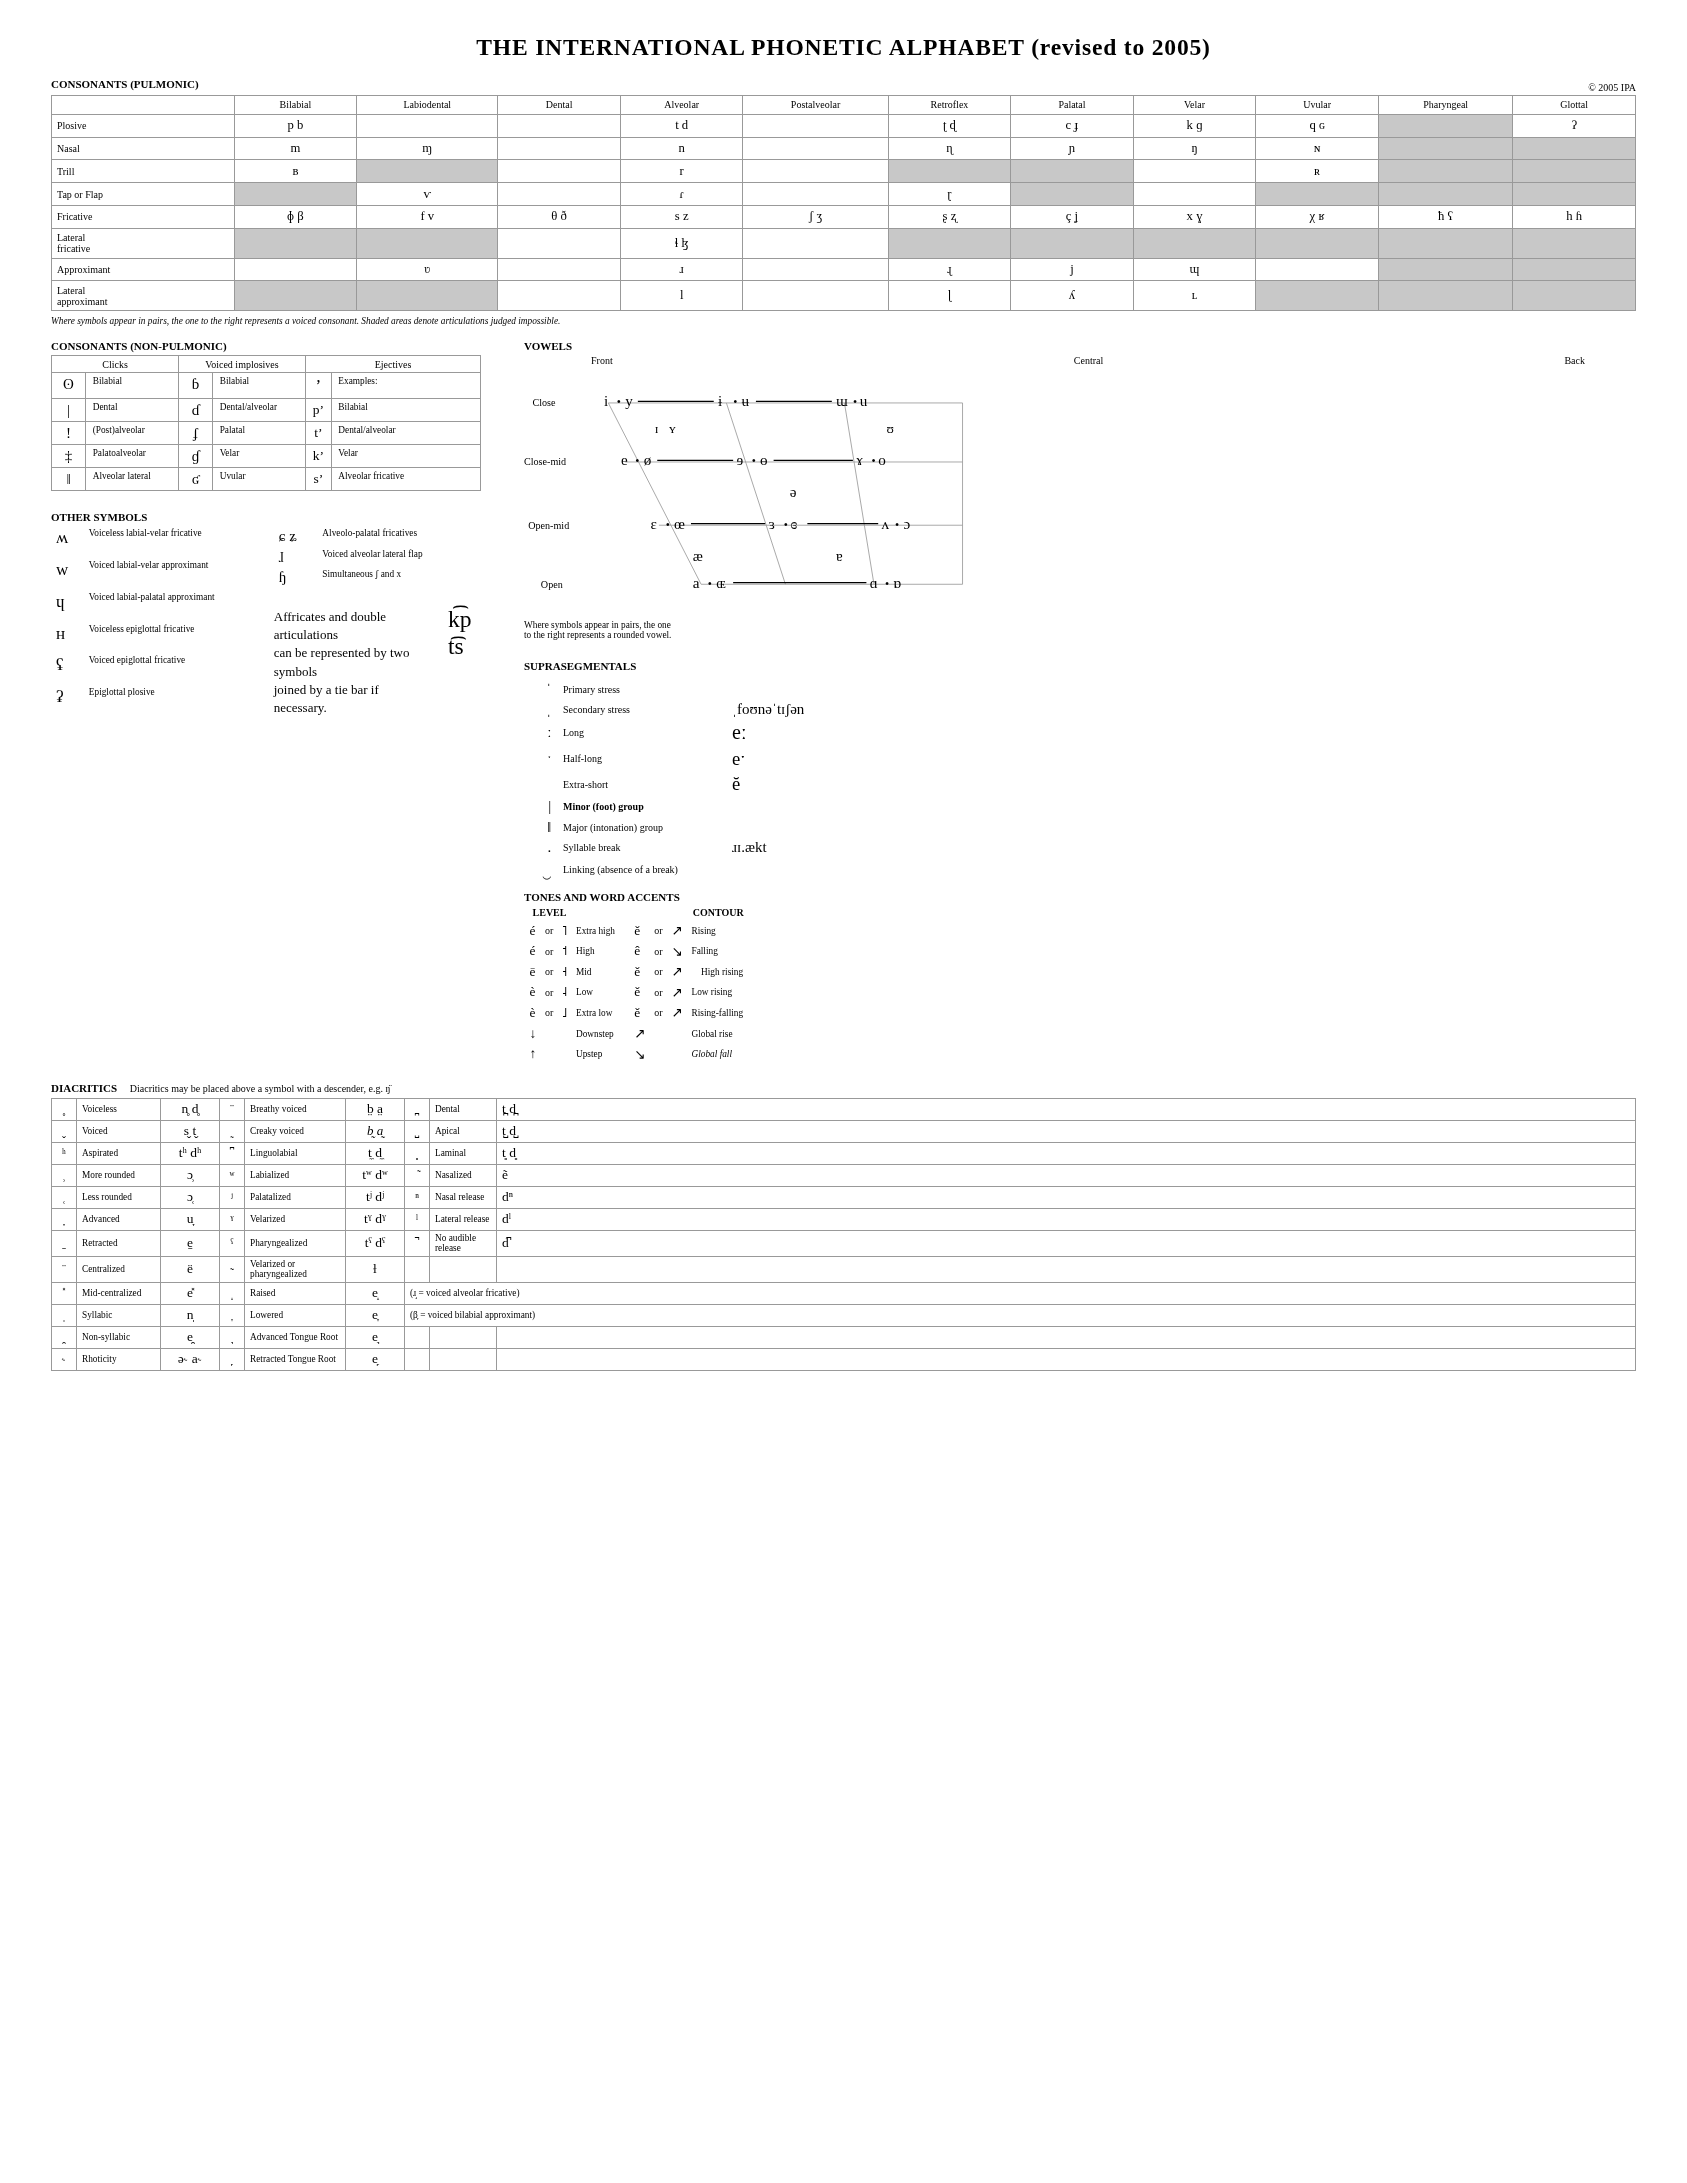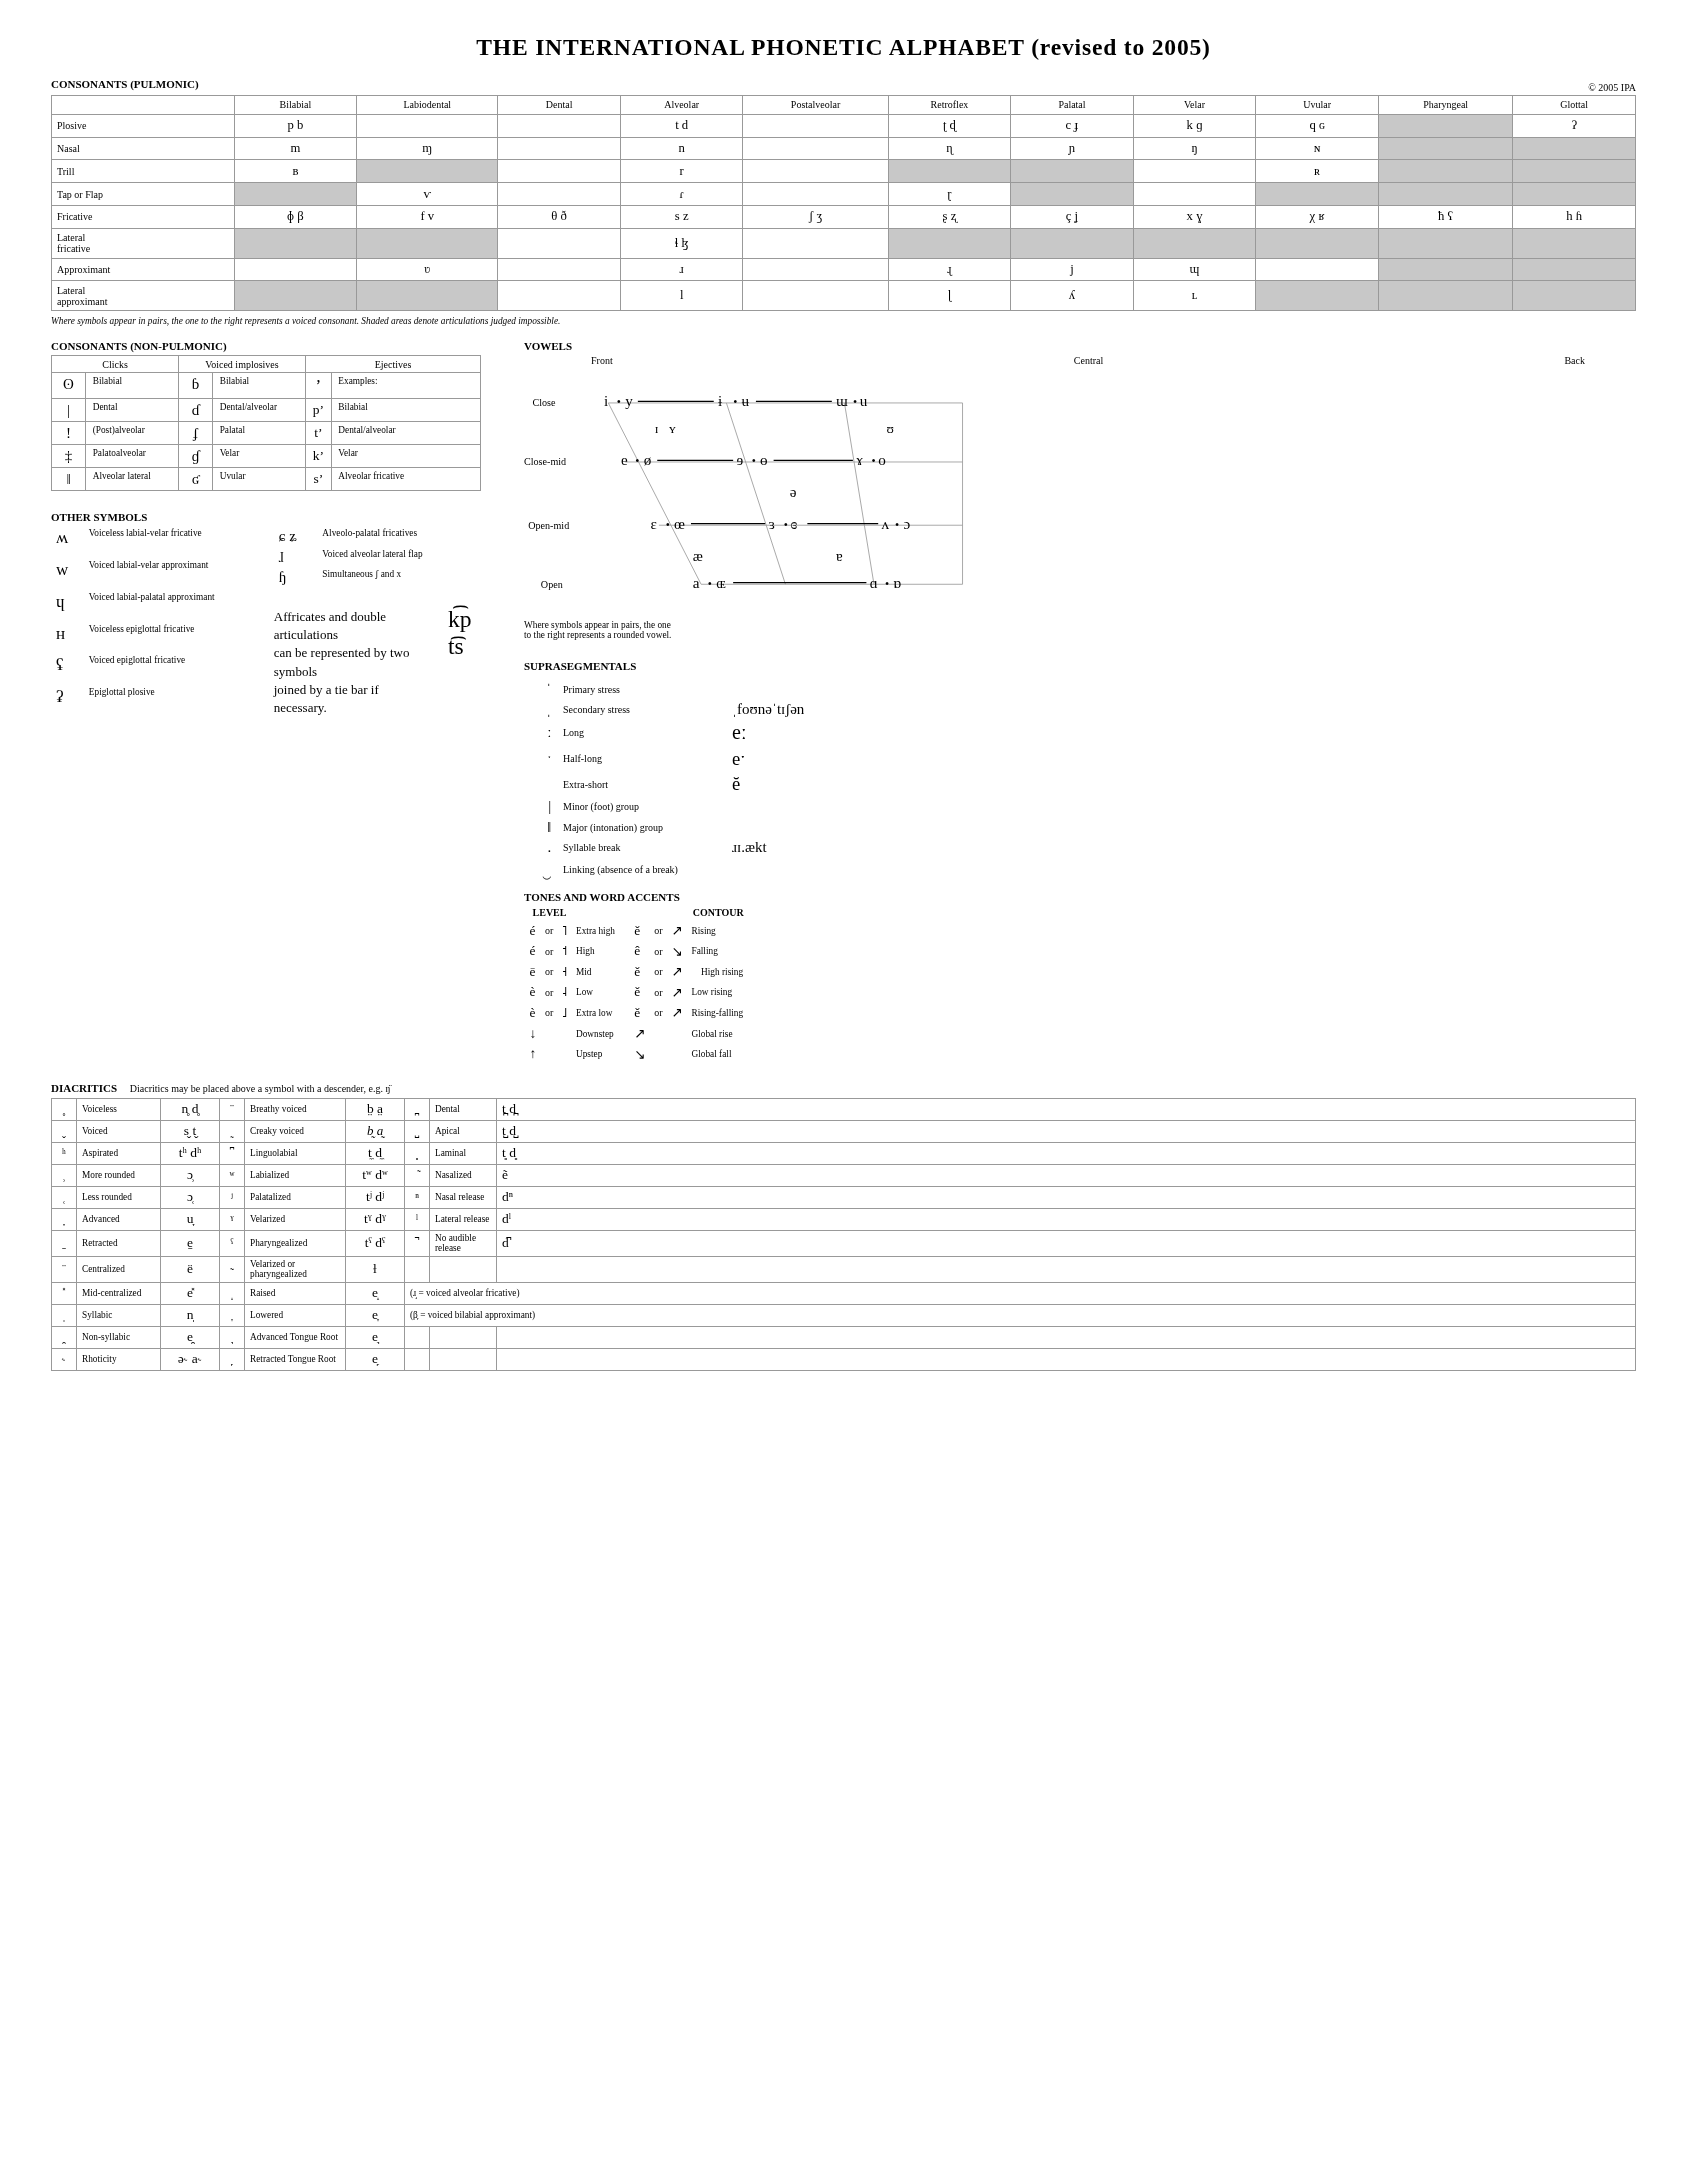--- a/index.html
+++ b/index.html
@@ -571,21 +571,21 @@
           <td class="desc" style="font-size:10px; width:169px;">Half-long</td>
           <td class="example" style="font-size:18.6px;">eˑ</td>
         </tr>
         <tr>
           <td class="sym" style="font-size:15px; text-align:right; padding-right:6.7px;"></td>
           <td class="desc" style="font-size:10px; width:169px;">Extra-short</td>
           <td class="example" style="font-size:18.6px;">ĕ</td>
         </tr>
         <tr>
           <td class="sym" style="font-size:15px; text-align:right; padding-right:6.7px;">|</td>
-          <td class="desc" style="font-size:10px; width:169px;">Minor (foot) group</td>
+          <td class="desc" style="font-size:10px; width:169px;font-weight:bold;">Minor (foot) group</td>
           <td class="example"></td>
         </tr>
         <tr>
           <td class="sym" style="font-size:15px; text-align:right; padding-right:6.7px;">‖</td>
           <td class="desc" style="font-size:10px; width:169px;">Major (intonation) group</td>
           <td class="example"></td>
         </tr>
         <tr>
           <td class="sym" style="font-size:15px; text-align:right; padding-right:6.7px;">.</td>
           <td class="desc" style="font-size:10px; width:169px;">Syllable break</td>
@@ -686,21 +686,21 @@
             <td style="font-size:9.3px; padding:0.8px 3.4px;">Rising-falling</td>
           </tr>
           <tr>
             <td style="font-size:13.5px; padding:0.8px 3.4px;">↗</td>
             <td colspan="2"></td>
             <td style="font-size:9.3px; padding:0.8px 3.4px;">Global rise</td>
           </tr>
           <tr>
             <td style="font-size:13.5px; padding:0.8px 3.4px;">↘</td>
             <td colspan="2"></td>
-            <td style="font-size:9.3px; padding:0.8px 3.4px;">Global fall</td>
+            <td style="font-size:9.3px; padding:0.8px 3.4px;font-style:italic;">Global fall</td>
           </tr>
         </tbody>
           </table>
       </div>
     </div>
   </div>
 </div>
 
 <div class="diacritics-section">
   <div style="margin-bottom:3.4px;">

